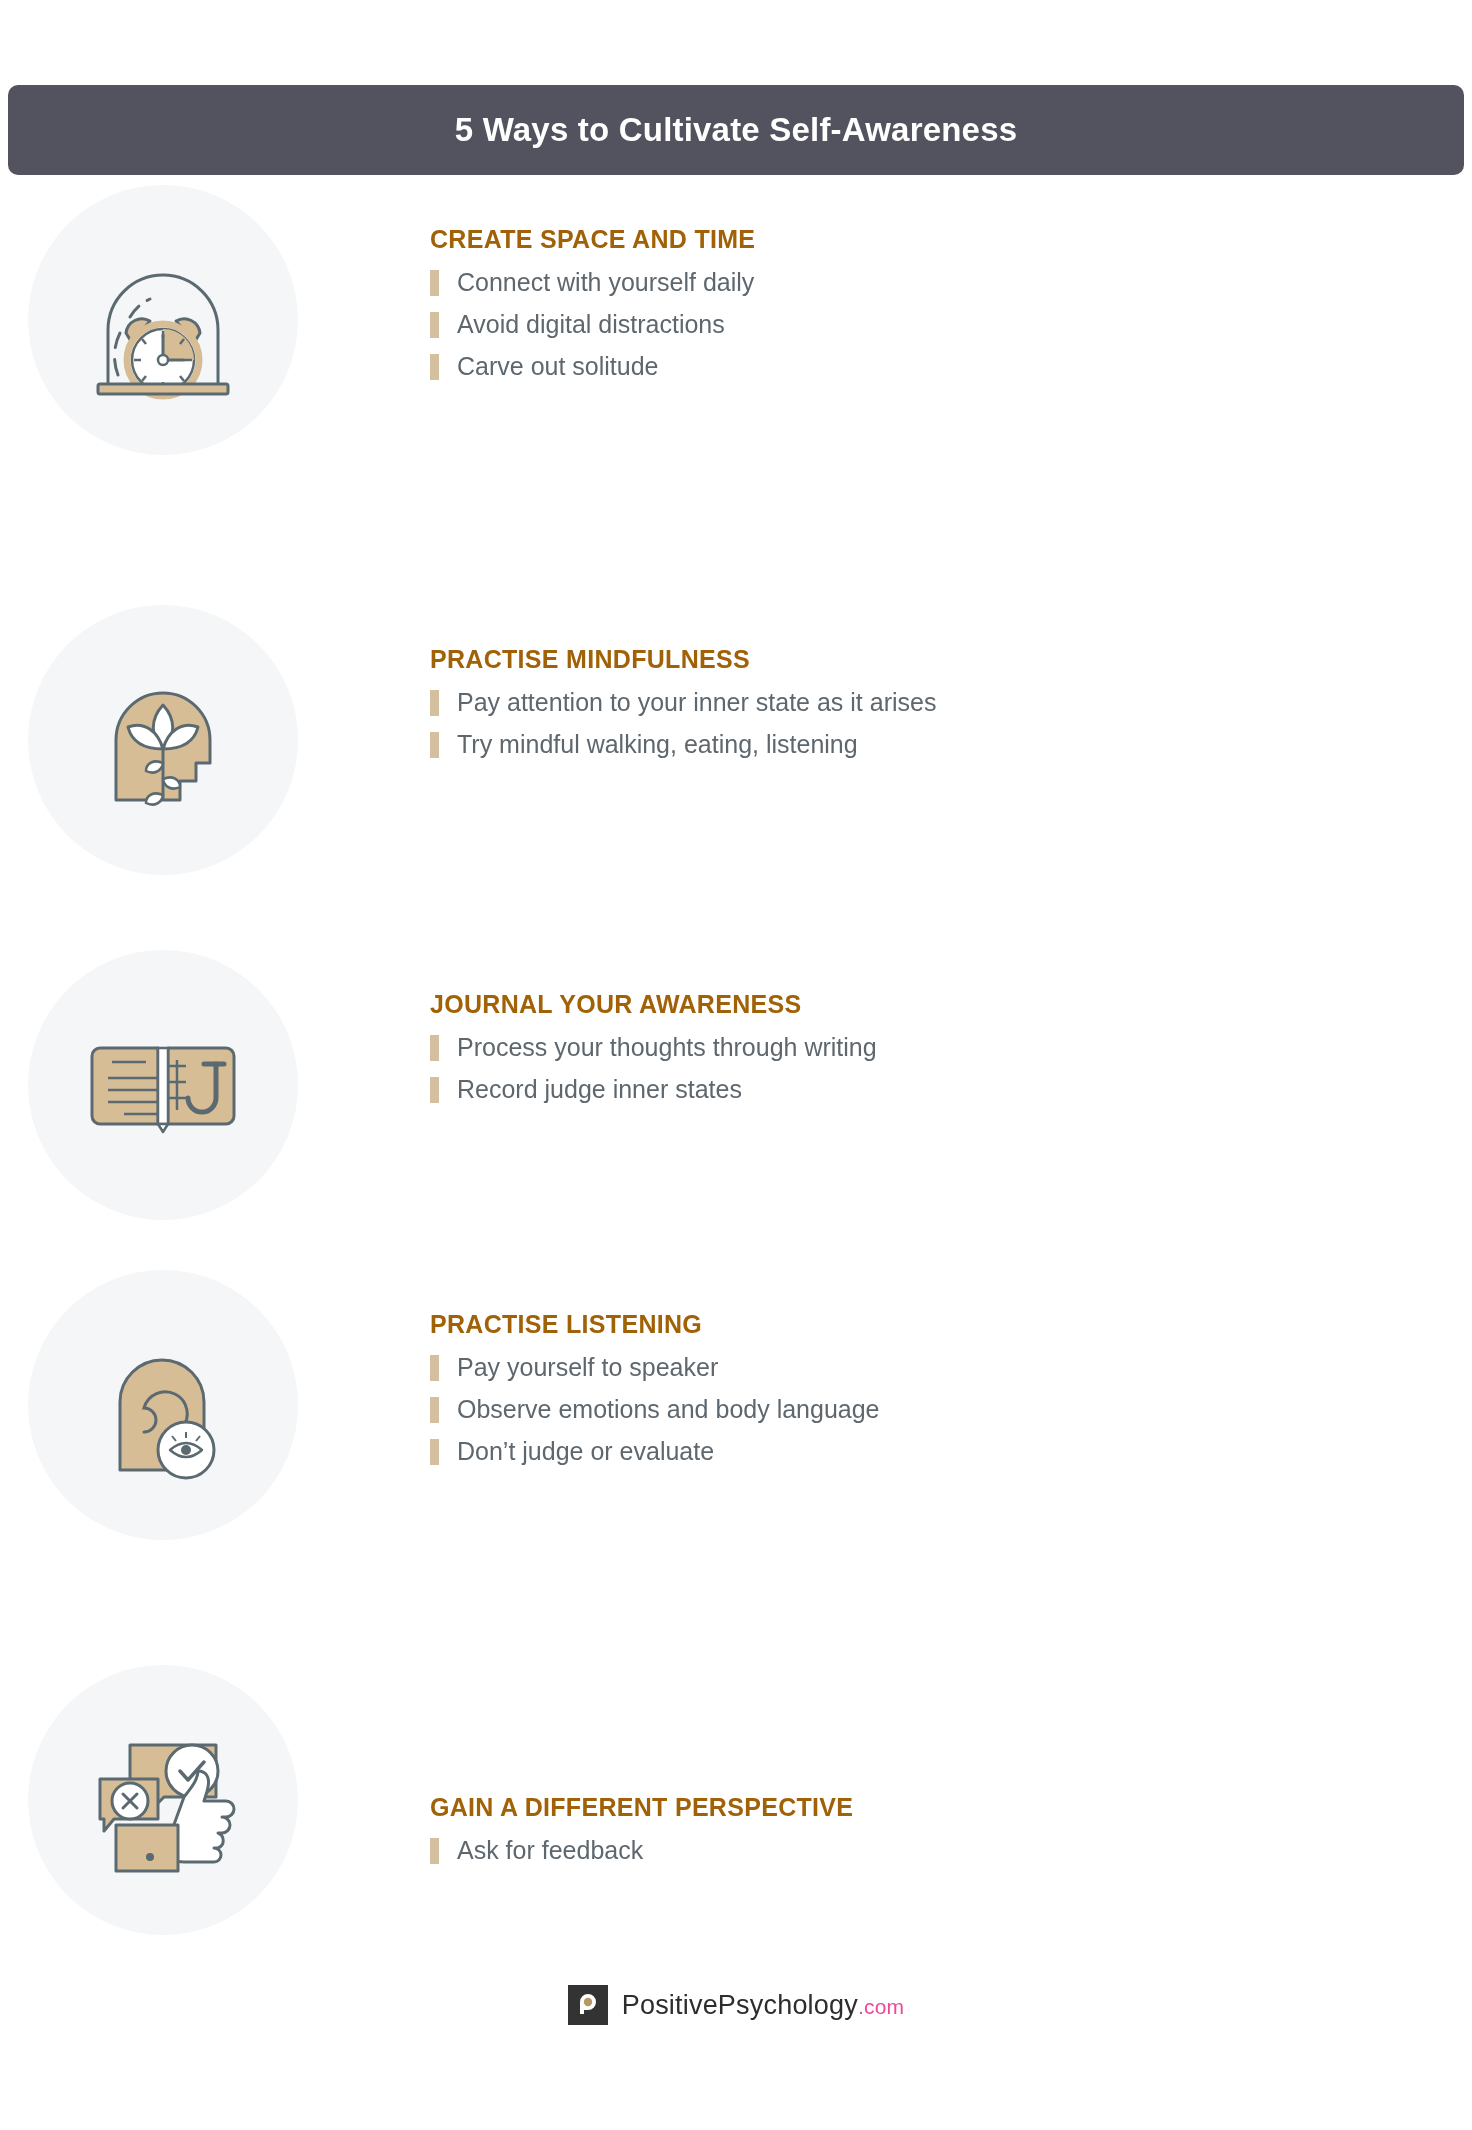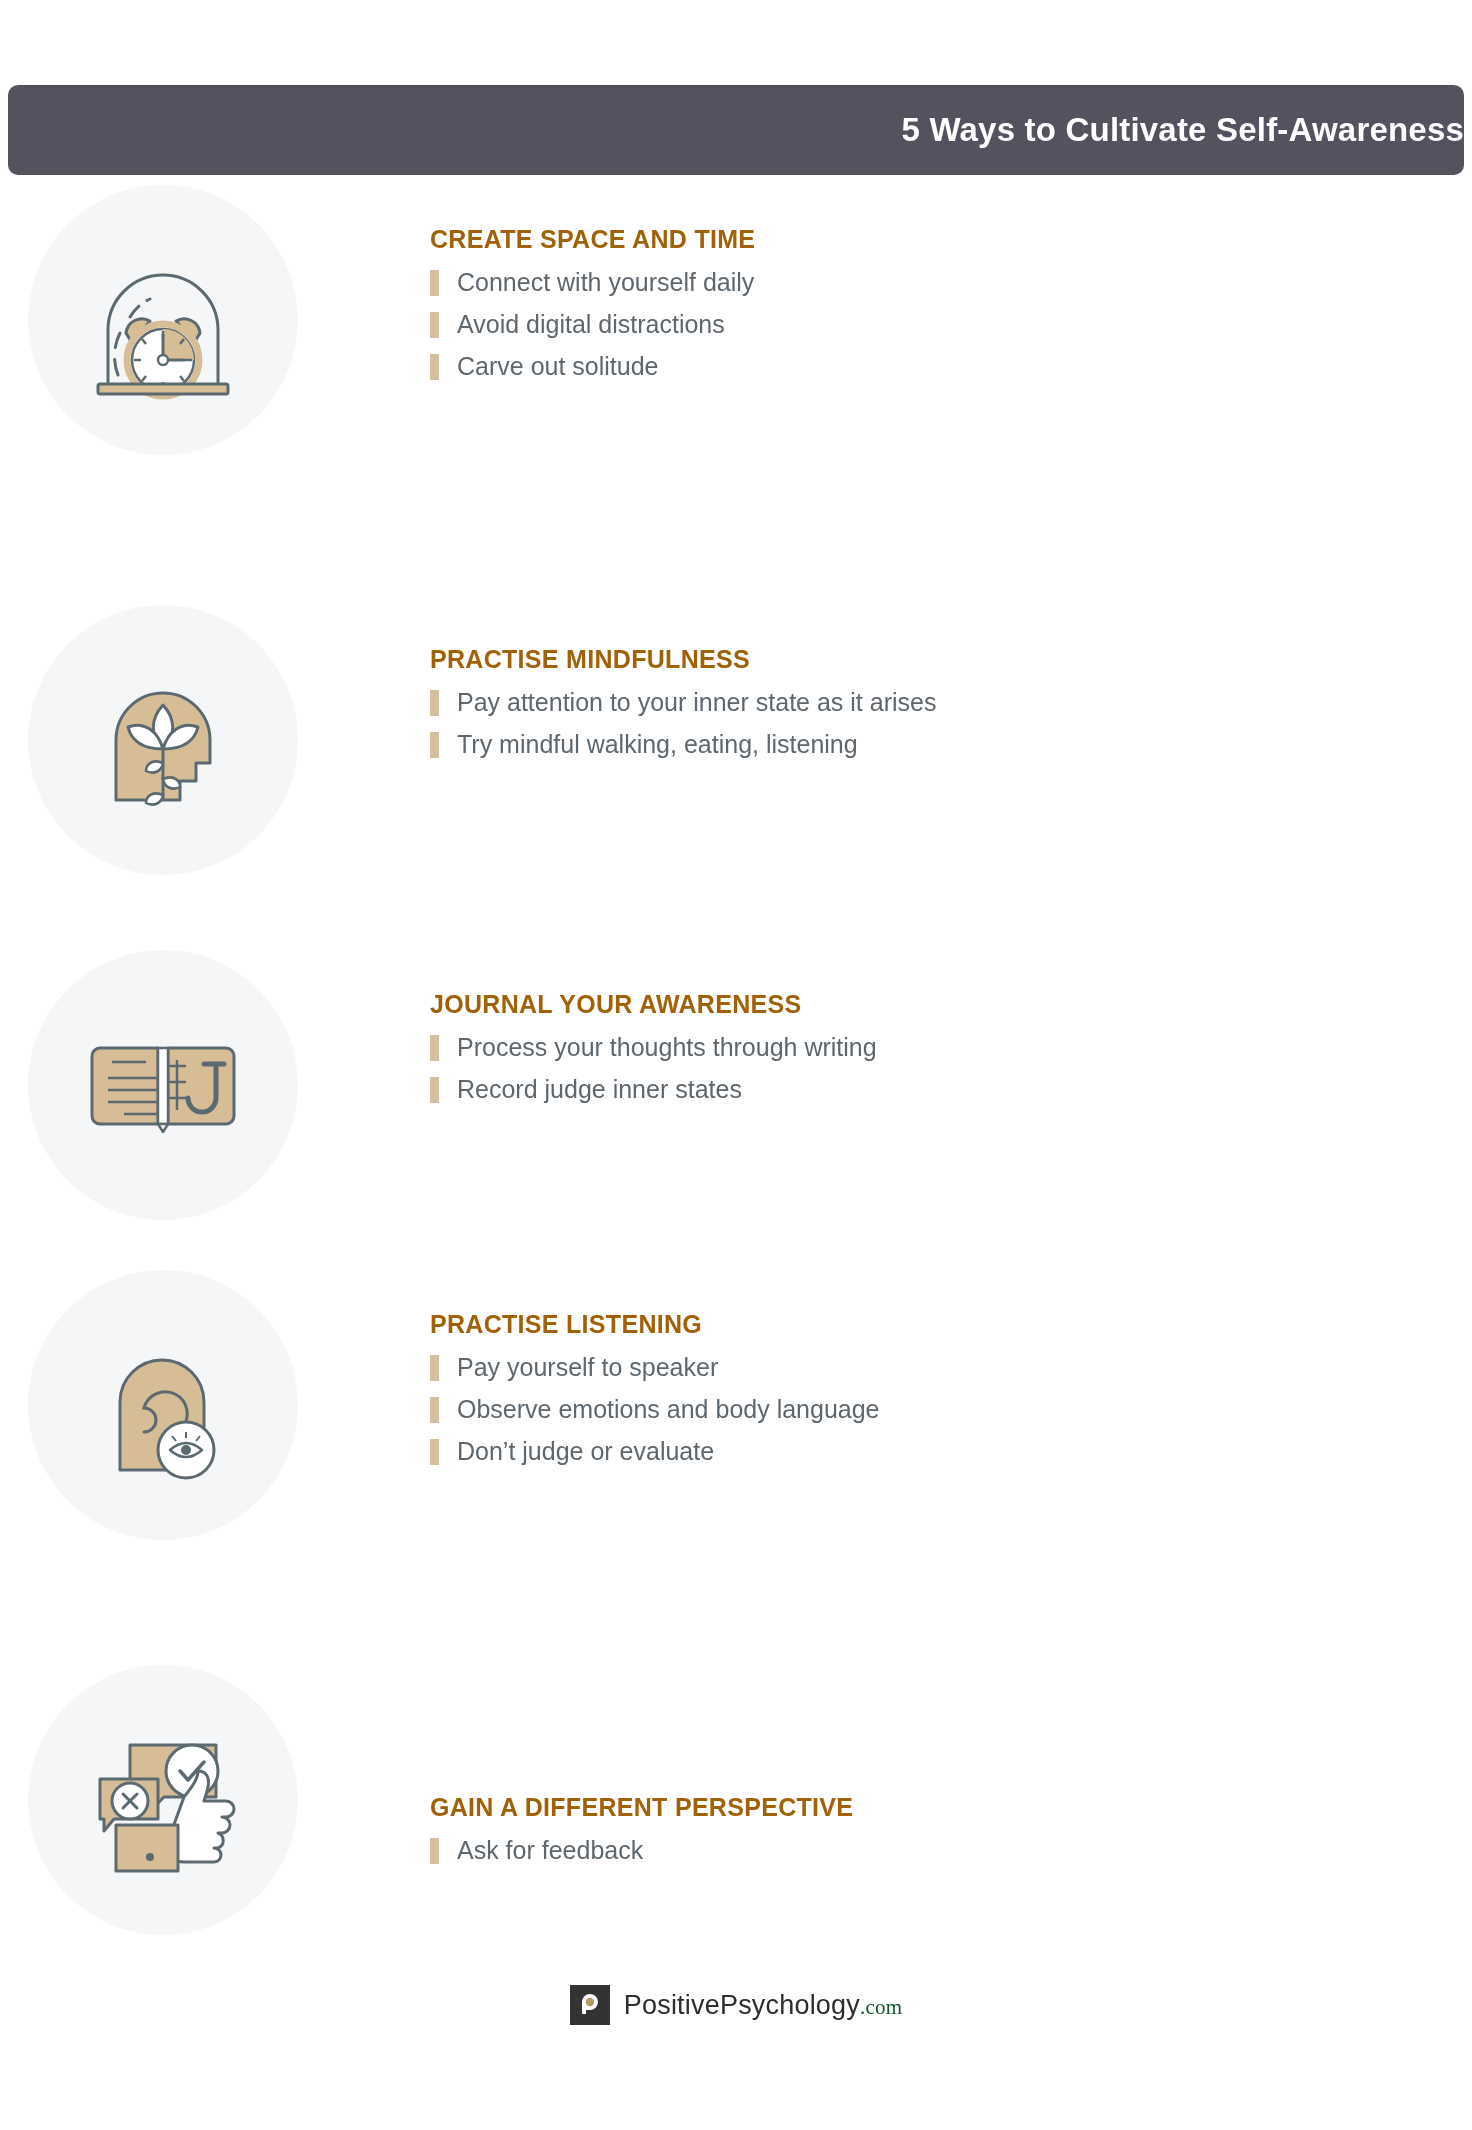--- a/index.html
+++ b/index.html
@@ -26,21 +26,21 @@
   .header-bar {
     position: absolute;
     left: 8px;
     top: 85px;
     width: 1456px;
     height: 90px;
     background: #53535f;
     border-radius: 10px;
     display: flex;
     align-items: center;
-    justify-content: flex-end;
+    justify-content: center;
   }
   .header-title {
     color: #ffffff;
     font-size: 33px;
     font-weight: bold;
     letter-spacing: 0.2px;
     font-family: "Liberation Sans", sans-serif;
   }
 
   
@@ -129,23 +129,22 @@
     justify-content: center;
     margin-right: 14px;
   }
   .logo-text {
     font-size: 27px;
     color: #2d2d2d;
     font-family: "Liberation Sans", sans-serif;
     letter-spacing: 0.2px;
   }
   .logo-text .dotcom {
-    color: #14532d;
+    color: #ec4899;
     font-size: 21px;
-    font-family: Liberation Serif, serif;
   }
 </style>
 </head>
 <body>
 
 <div class="page">
 
   <div class="header-bar">
     <div class="header-title">5 Ways to Cultivate Self-Awareness</div>
   </div>

